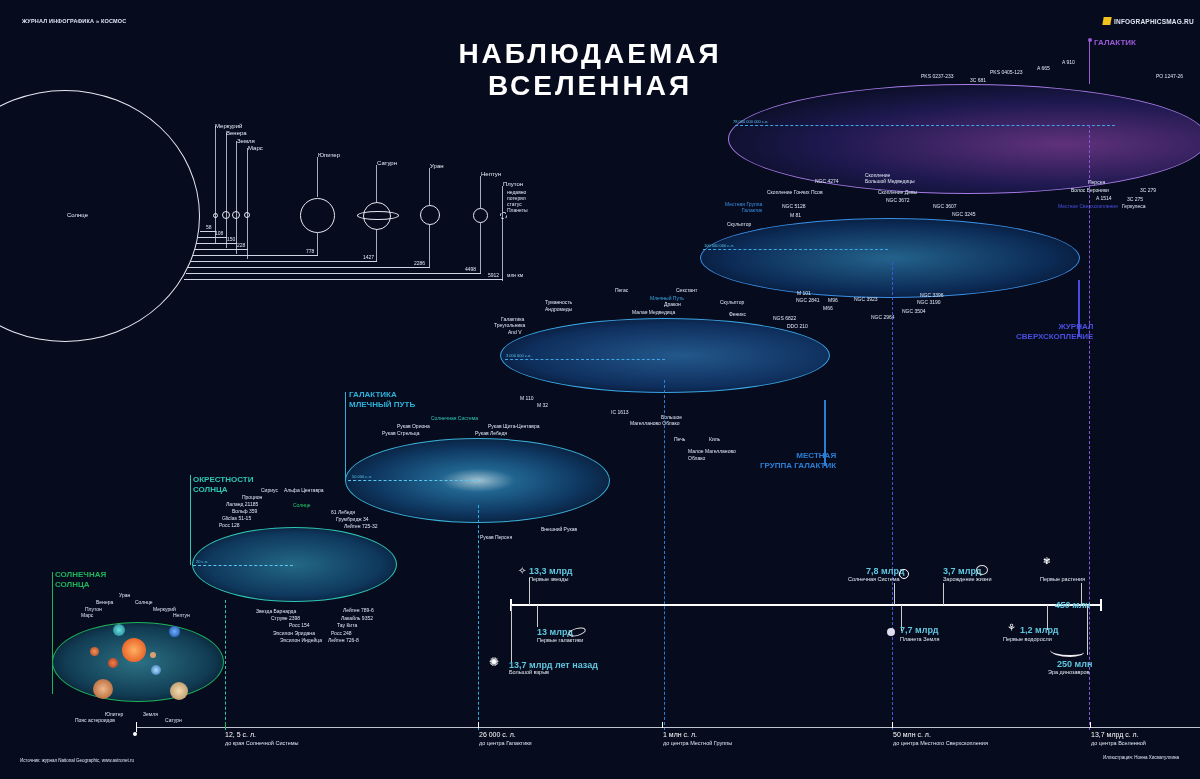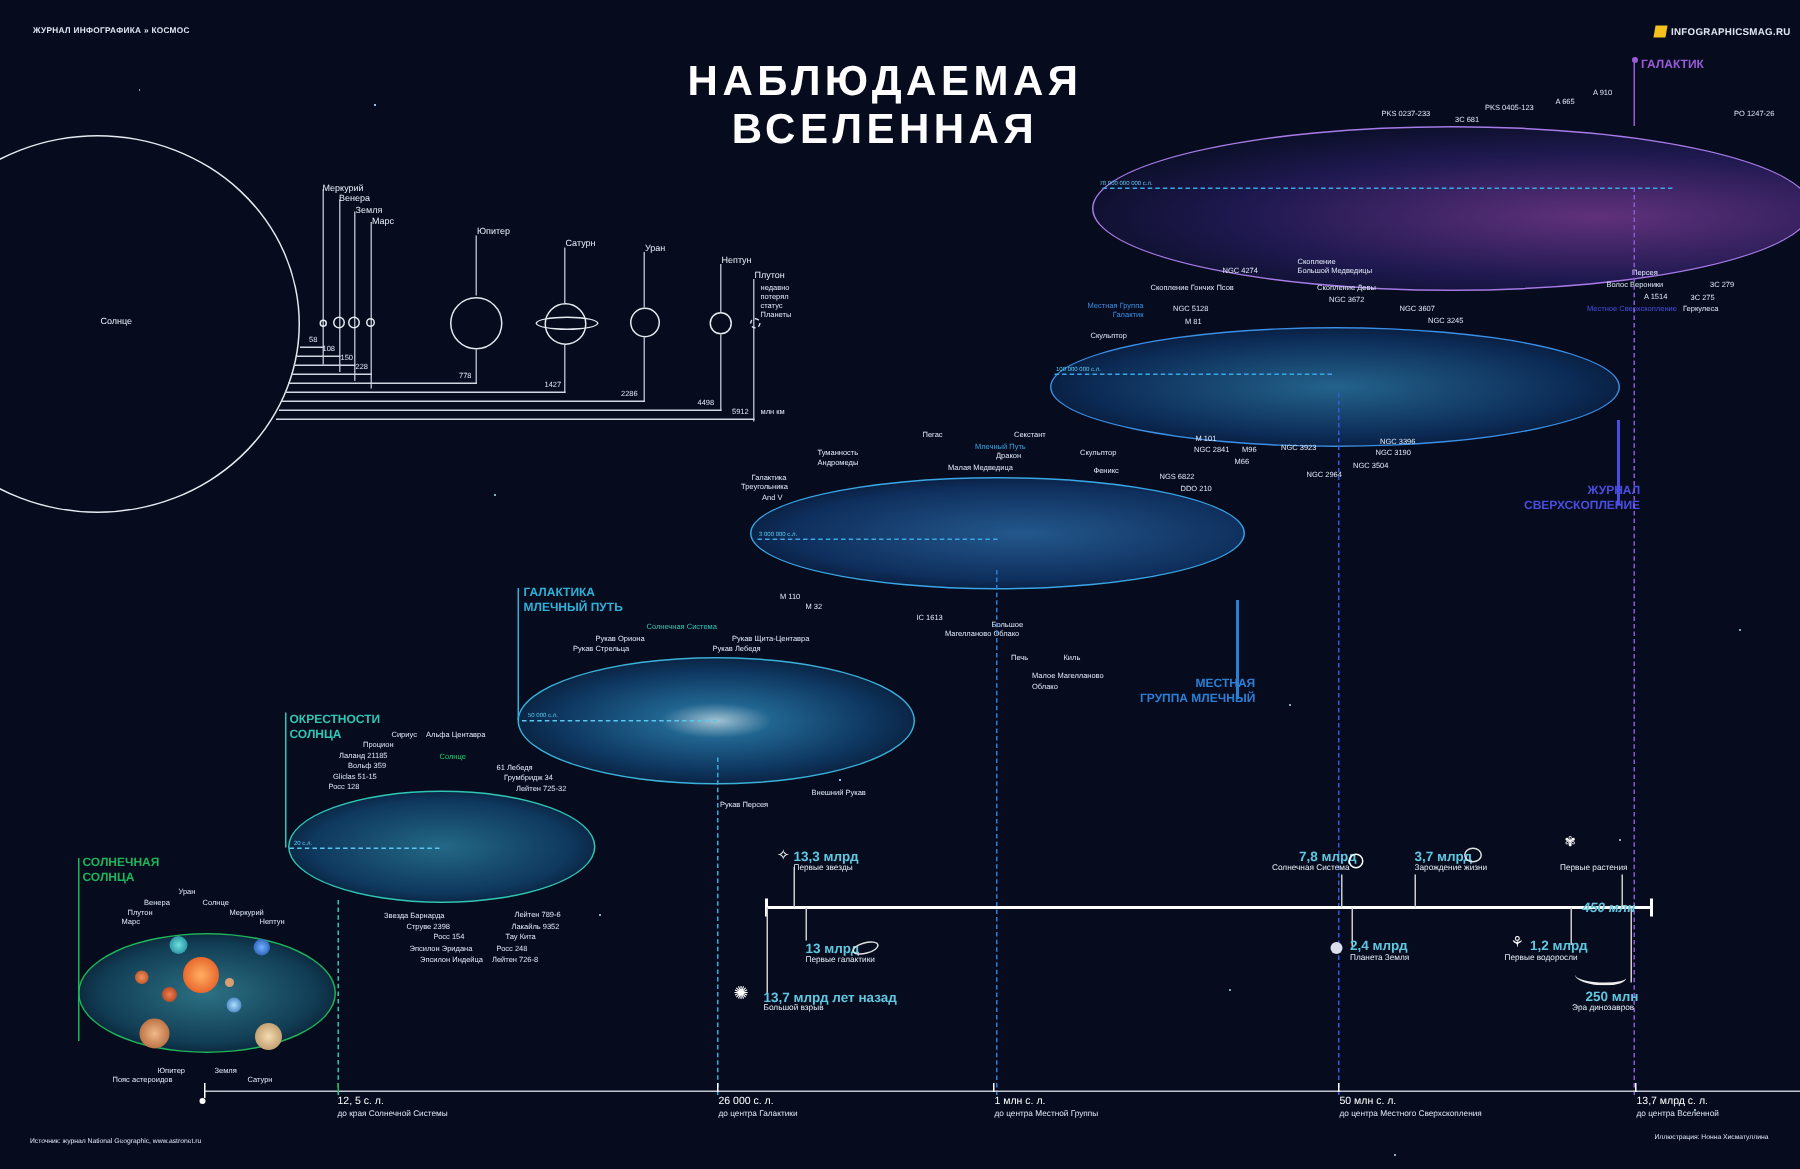--- a/index.html
+++ b/index.html
@@ -186,21 +186,21 @@
 <div class="abs tiny" style="left:611px;top:409px;">IC 1613</div>
 <div class="abs tiny" style="left:661px;top:414px;">Большое</div>
 <div class="abs tiny" style="left:630px;top:420px;">Магелланово Облако</div>
 <div class="abs tiny" style="left:674px;top:436px;">Печь</div>
 <div class="abs tiny" style="left:709px;top:436px;">Киль</div>
 <div class="abs tiny" style="left:688px;top:448px;">Малое Магелланово</div>
 <div class="abs tiny" style="left:688px;top:455px;">Облако</div>
 <div class="abs" style="left:824px;top:400px;width:2px;height:66px;background:#2a7fd6;"></div>
 <div class="abs sect" style="left:760px;top:451px;color:#2a7fd6;text-align:right;">
     <div>МЕСТНАЯ</div>
-    <div>ГРУППА МЛЕЧНЫЙ</div>
+    <div>ГРУППА ГАЛАКТИК</div>
   </div>
 
 <div class="ell" style="left:345px;top:438px;width:265px;height:85px;border:1.5px solid #3ab0d8;background:radial-gradient(ellipse at 50% 50%,rgba(200,240,255,.8),rgba(50,160,220,.6) 20%,rgba(25,110,180,.45) 55%,rgba(10,50,100,.2) 85%);"></div>
 <div class="abs" style="left:348px;top:480px;width:130px;border-top:1px dashed #5ac7ef;"></div>
 <div class="abs tiny" style="left:352px;top:474px;color:#5ac7ef;font-size:4px;">50 000 с.л.</div>
 <div class="abs" style="left:345px;top:392px;width:1px;height:88px;background:#2fb0d8;"></div>
 <div class="abs sect" style="left:349px;top:390px;color:#2fb0d8;">
     <div>ГАЛАКТИКА</div>
     <div>МЛЕЧНЫЙ ПУТЬ</div>
   </div>
@@ -294,21 +294,21 @@
 <div class="abs tl-val" style="left:509px;top:660px;">13,7 млрд лет назад</div>
 <div class="abs tl-lbl" style="left:509px;top:669px;">Большой взрыв</div>
 
 <div class="abs tl-val" style="left:866px;top:566px;">7,8 млрд</div>
 <div class="abs tl-lbl" style="left:848px;top:576px;">Солнечная Система</div>
 <div class="abs" style="left:899px;top:569px;width:8px;height:8px;border:1.5px solid #fff;border-radius:50%;"></div>
 <div class="abs" style="left:894px;top:583px;width:1px;height:22px;background:#ccc;"></div>
 
 <div class="abs" style="left:901px;top:605px;width:1px;height:26px;background:#ccc;"></div>
 <div class="abs" style="left:887px;top:628px;width:8px;height:8px;border-radius:50%;background:#dde;"></div>
-<div class="abs tl-val" style="left:900px;top:625px;">2,4 млрд</div>
+<div class="abs tl-val" style="left:900px;top:625px;">7,7 млрд</div>
 <div class="abs tl-lbl" style="left:900px;top:636px;">Планета Земля</div>
 
 <div class="abs tl-val" style="left:943px;top:566px;">3,7 млрд</div>
 <div class="abs tl-lbl" style="left:943px;top:576px;">Зарождение жизни</div>
 <div class="abs" style="left:976px;top:565px;width:10px;height:8px;border:1px solid #ddd;border-radius:50%;"></div>
 <div class="abs" style="left:943px;top:583px;width:1px;height:22px;background:#ccc;"></div>
 
 <div class="abs" style="left:1047px;top:605px;width:1px;height:25px;background:#ccc;"></div>
 <div class="abs" style="left:1007px;top:622px;color:#fff;font-size:10px;">⚘</div>
 <div class="abs tl-val" style="left:1020px;top:625px;">1,2 млрд</div>

